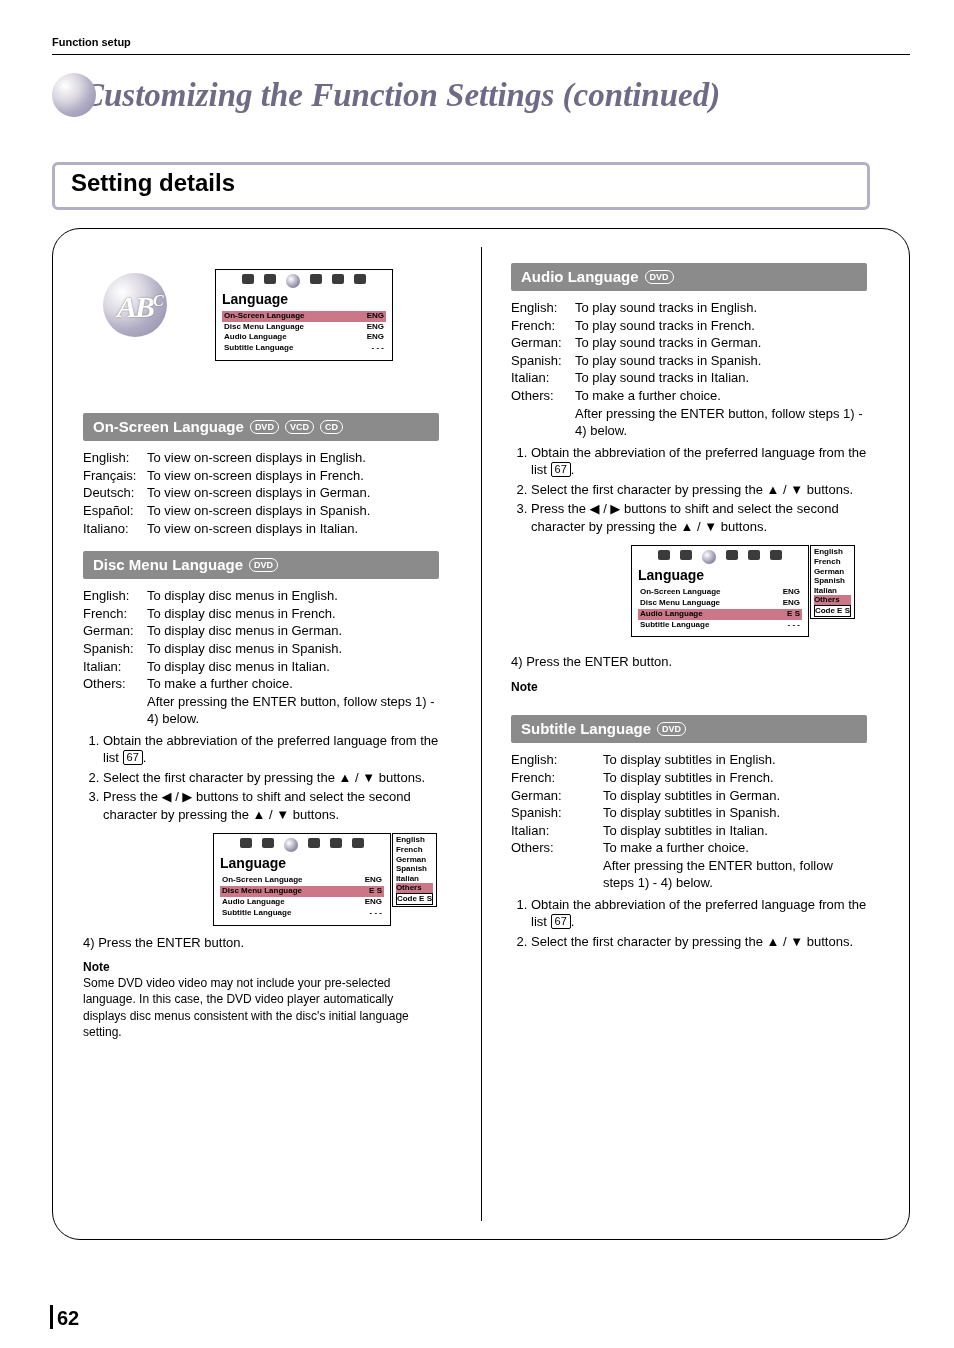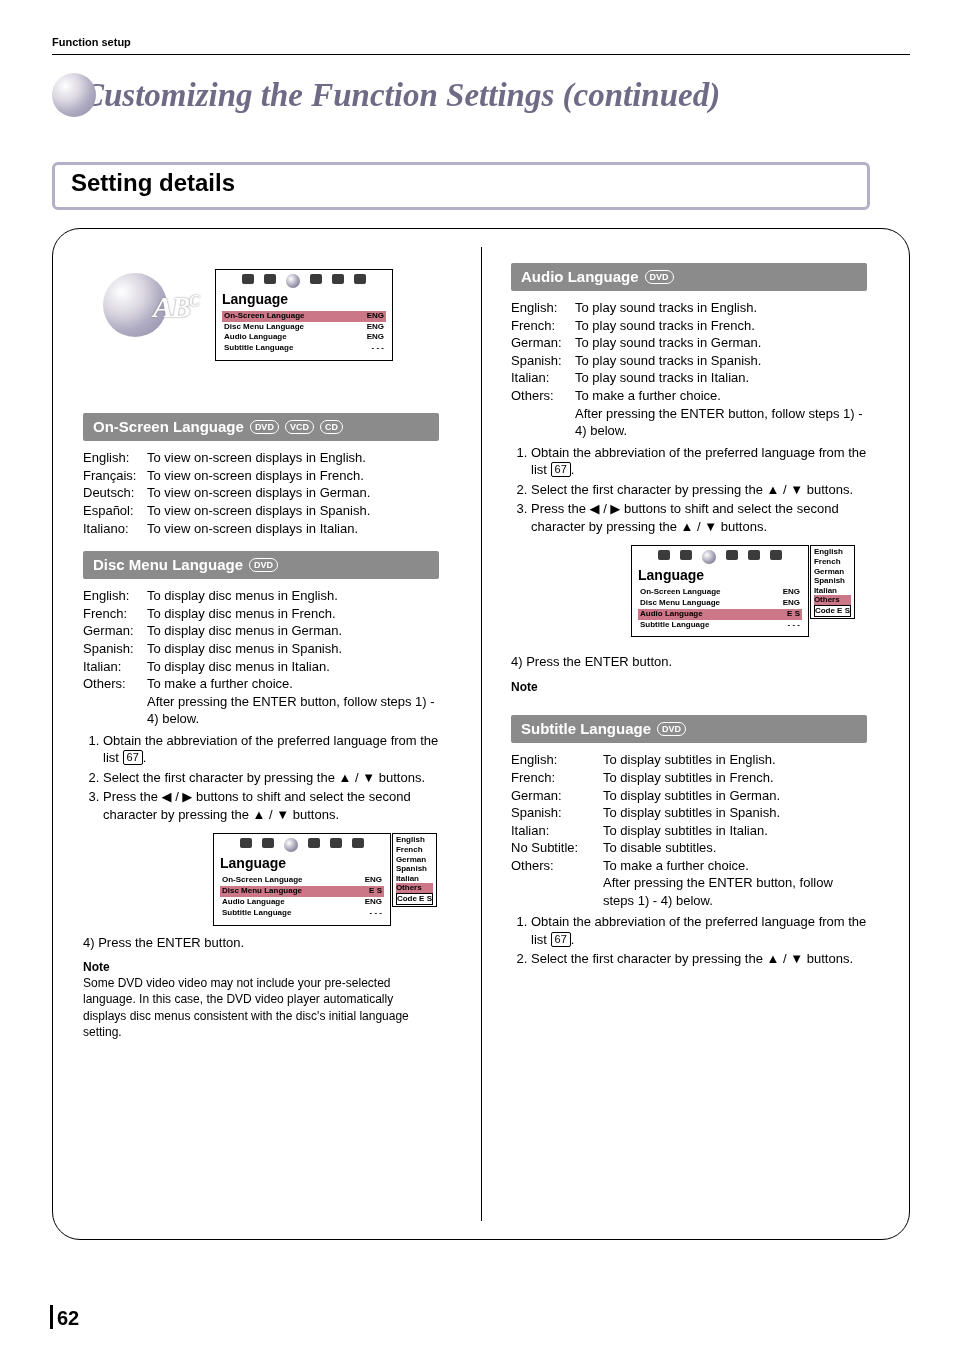--- a/index.html
+++ b/index.html
@@ -184,21 +184,20 @@
   }
   .logo-abc .txt {
     position: absolute; left: 14px; top: 22px;
     font-family: Georgia, serif;
     font-style: italic;
     font-weight: bold;
     font-size: 30px;
     color: #fff;
     text-shadow: 0 0 2px #777;
     letter-spacing: -2px;
-    margin-left: 36px;
   }
   .intro-row { display: flex; gap: 26px; align-items: flex-start; padding-top: 12px; margin-bottom: 40px; }
   .first-screen-wrap { padding-top: 0; }
   .mini-screen.first { margin-left: 14px; }
 </style>
 </head>
 <body>
 
 <div class="page">
 
@@ -471,24 +470,20 @@
           </div>
         <div class="row">
             <span class="term">Spanish:</span>
             <span>To display subtitles in Spanish.</span>
           </div>
         <div class="row">
             <span class="term">Italian:</span>
             <span>To display subtitles in Italian.</span>
           </div>
         <div class="row">
-            <span class="term">No Subtitle:</span>
-            <span>To disable subtitles.</span>
-          </div>
-        <div class="row">
             <span class="term">Others:</span>
             <span>To make a further choice.</span>
           </div>
         <div class="row">
             <span class="term"></span>
             <span>After pressing the ENTER button, follow steps 1) - 4) below.</span>
           </div>
       </div>
       <ol class="steps">
         <li><span>Obtain the abbreviation of the preferred language from the list</span> <span class="pageref">67</span>.</li>

